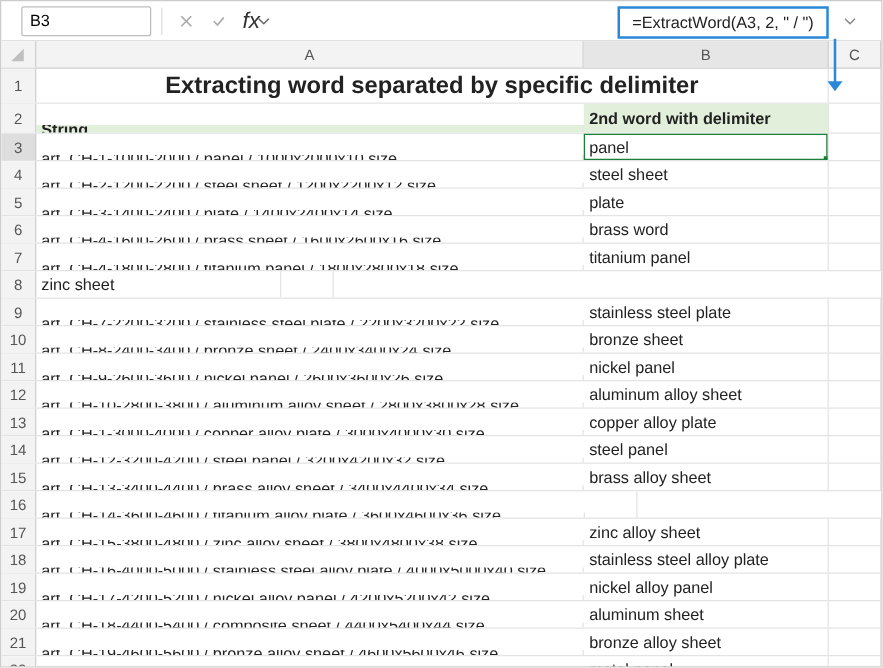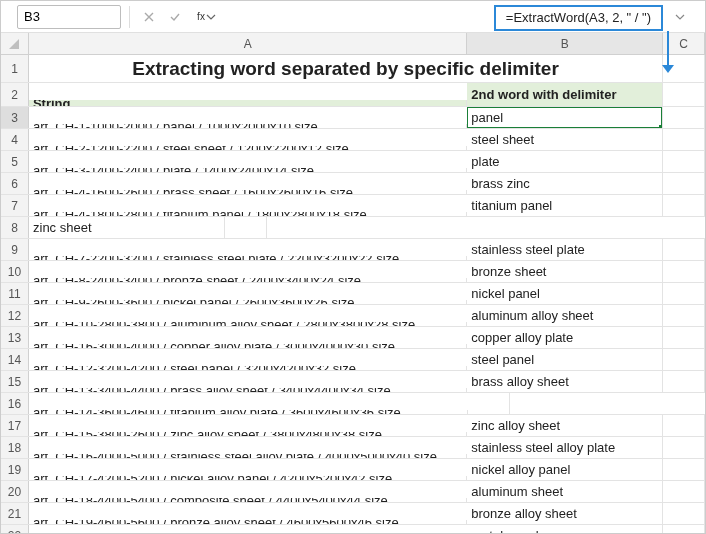--- a/index.html
+++ b/index.html
@@ -4,21 +4,21 @@
 <style>
   * { box-sizing: border-box; margin: 0; padding: 0; }
   body { font-family: "Segoe UI", Arial, sans-serif; font-size: 13px; background: #fff; color: #222; width: 706px; height: 534px; overflow: hidden; position: relative; border: 1px solid #ccc; }
   .topbar { display: flex; align-items: center; height: 32px; padding: 4px 16px; gap: 6px; border-bottom: 1px solid #e0e0e0; }
   .namebox { display: flex; align-items: center; border: 1px solid #bdbdbd; background: #fff; height: 24px; width: 104px; border-radius: 2px; }
   .namebox-input { flex: 1; border: none; outline: none; font-size: 13px; padding: 0 6px; height: 100%; background: transparent; }
   .namebox-drop { width: 18px; display: flex; align-items: center; justify-content: center; color: #555; cursor: pointer; }
   .sep-v { width: 1px; height: 22px; background: #ddd; margin: 0 2px; }
   .fx-btns { display: flex; align-items: center; gap: 4px; }
   .fx-btn { width: 22px; height: 22px; display: flex; align-items: center; justify-content: center; color: #888; border: 1px solid transparent; border-radius: 2px; cursor: pointer; font-size: 14px; }
-  .fx-btn.fx { color: #333; font-size: 10px; }
+  .fx-btn.fx { font-style: italic; color: #333; font-size: 18px; }
   .formula-wrap { flex: 1; position: relative; display: flex; align-items: center; }
   .formula-input { flex: 1; border: none; outline: none; height: 22px; font-size: 13px; background: transparent; }
   .formula-highlight { position: absolute; right: 26px; top: -1px; height: 26px; border: 2px solid #2b88d8; padding: 0 10px; display: flex; align-items: center; background: #fff; font-size: 13px; white-space: pre; }
   .dropdown-chevron { width: 18px; display:flex; align-items:center; justify-content:center; color:#888; cursor:pointer; }
   .arrow-line { position: absolute; right: 36px; top: 30px; width: 2px; height: 37px; background: #2b88d8; }
   .arrow-head { position: absolute; right: 31px; top: 64px; width: 0; height: 0; border-left: 6px solid transparent; border-right: 6px solid transparent; border-top: 8px solid #2b88d8; }
   .sheet { display: flex; flex-direction: column; }
   .col-headers { display: flex; height: 22px; background: #f3f3f3; border-bottom: 1px solid #d0d0d0; }
   .corner { width: 28px; border-right: 1px solid #d0d0d0; background: #f3f3f3; display:flex; align-items:center; justify-content:center; }
   .colh { border-right: 1px solid #d0d0d0; display: flex; align-items: center; justify-content: center; color: #555; font-size: 12px; cursor: pointer; }
@@ -126,21 +126,21 @@
         </div>
         <div class="row">
           <div class="rowh">5</div>
           <div class="cell a">art. CH-3-1400-2400 / plate / 1400x2400x14 size</div>
           <div class="cell b">plate</div>
           <div class="cell c"></div>
         </div>
         <div class="row">
           <div class="rowh">6</div>
           <div class="cell a">art. CH-4-1600-2600 / brass sheet / 1600x2600x16 size</div>
-          <div class="cell b">brass zinc</div>
+          <div class="cell b">brass word</div>
           <div class="cell c"></div>
         </div>
         <div class="row">
           <div class="rowh">7</div>
           <div class="cell a">art. CH-4-1800-2800 / titanium panel / 1800x2800x18 size</div>
           <div class="cell b">titanium panel</div>
           <div class="cell c"></div>
         </div>
         <div class="row">
           <div class="rowh">8</div>
@@ -166,21 +166,21 @@
           <div class="cell c"></div>
         </div>
         <div class="row">
           <div class="rowh">12</div>
           <div class="cell a">art. CH-10-2800-3800 / aluminum alloy sheet / 2800x3800x28 size</div>
           <div class="cell b">aluminum alloy sheet</div>
           <div class="cell c"></div>
         </div>
         <div class="row">
           <div class="rowh">13</div>
-          <div class="cell a">art. CH-16-3000-4000 / copper alloy plate / 3000x4000x30 size</div>
+          <div class="cell a">art. CH-1-3000-4000 / copper alloy plate / 3000x4000x30 size</div>
           <div class="cell b">copper alloy plate</div>
           <div class="cell c"></div>
         </div>
         <div class="row">
           <div class="rowh">14</div>
           <div class="cell a">art. CH-12-3200-4200 / steel panel / 3200x4200x32 size</div>
           <div class="cell b">steel panel</div>
           <div class="cell c"></div>
         </div>
         <div class="row">
@@ -189,21 +189,21 @@
           <div class="cell b">brass alloy sheet</div>
           <div class="cell c"></div>
         </div>
         <div class="row">
           <div class="rowh">16</div>
           <div class="cell a">art. CH-14-3600-4600 / titanium alloy plate / 3600x4600x36 size</div>
           <div class="cell c"></div>
         </div>
         <div class="row">
           <div class="rowh">17</div>
-          <div class="cell a">art. CH-15-3800-2600 / zinc alloy sheet / 3800x4800x38 size</div>
+          <div class="cell a">art. CH-15-3800-4800 / zinc alloy sheet / 3800x4800x38 size</div>
           <div class="cell b">zinc alloy sheet</div>
           <div class="cell c"></div>
         </div>
         <div class="row">
           <div class="rowh">18</div>
           <div class="cell a">art. CH-16-4000-5000 / stainless steel alloy plate / 4000x5000x40 size</div>
           <div class="cell b">stainless steel alloy plate</div>
           <div class="cell c"></div>
         </div>
         <div class="row">

